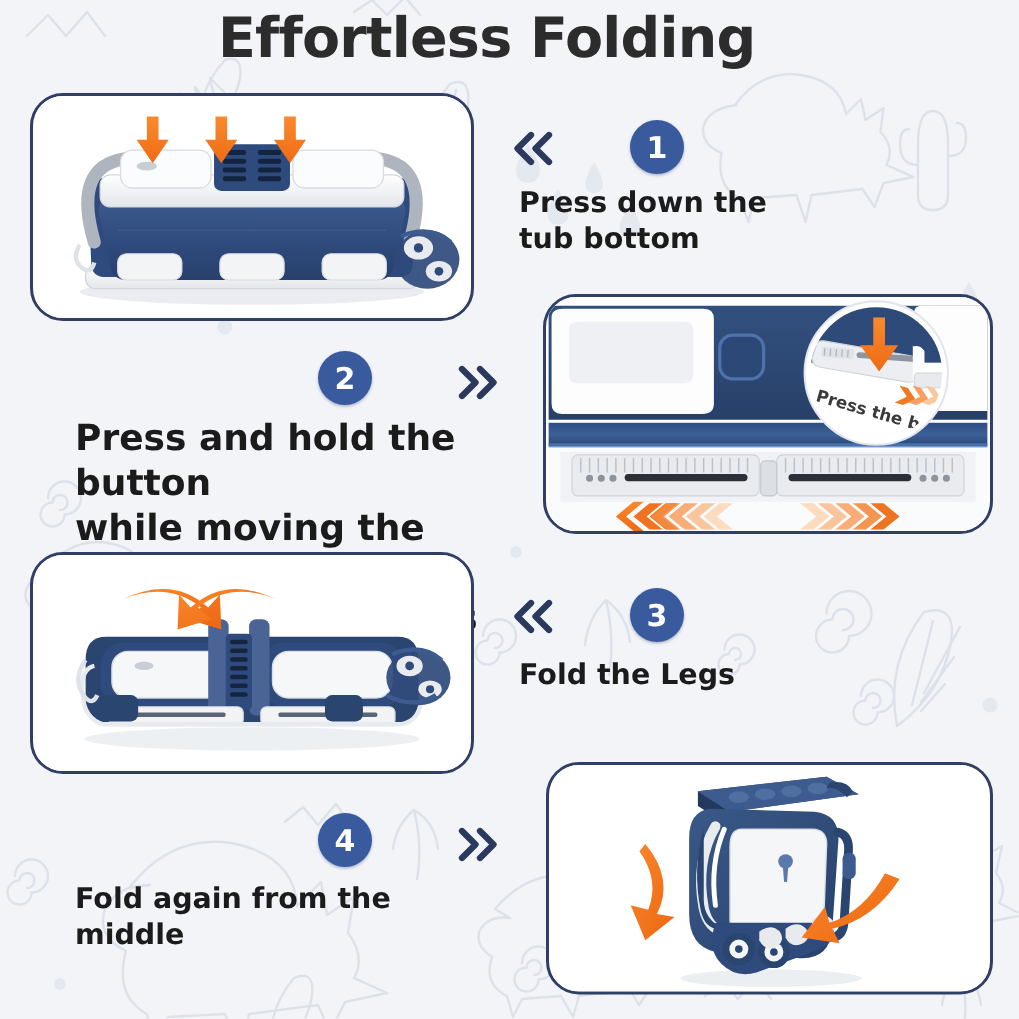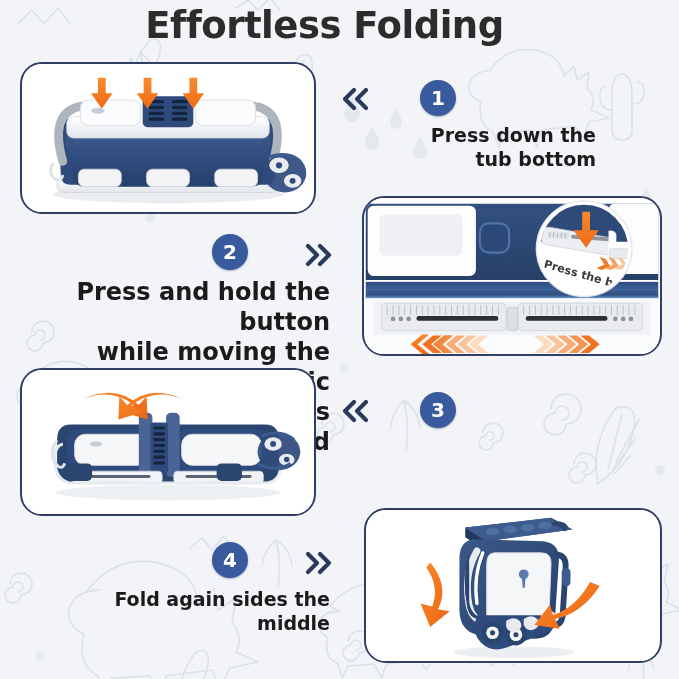--- a/index.html
+++ b/index.html
@@ -65,21 +65,21 @@
     display:flex; align-items:center; justify-content:center;
     font-family:"DejaVu Sans", sans-serif;
     box-shadow:0 1px 2px rgba(40,60,110,0.35);
   }
   .step-text {
     position:absolute;
     color:#1b1b1b;
     font-size:19px;
     font-weight:bold;
     line-height:1.25;
-    text-align:right;
+    text-align:left;
     white-space:pre-line;
     font-family:"DejaVu Sans", sans-serif;
   }
   .chev {
     position:absolute;
     color:#2b3a5c;
   }
   .chev svg { display:block; }
 
   
@@ -465,33 +465,34 @@
   <div class="step" id="step-3">
     <span class="chev">
       <svg width="32" height="26" viewBox="0 0 32 26" xmlns="http://www.w3.org/2000/svg">
         <g fill="none" stroke="#2b3a5c" stroke-width="4.2" stroke-linecap="round" stroke-linejoin="round">
           <path d="M14 4 L5 13 L14 22"></path>
           <path d="M26 4 L17 13 L26 22"></path>
         </g>
       </svg>
     </span>
     <span class="step-badge">3</span>
+    <span class="step-text">Fold the Legs</span>
   </div>
 
   <div class="step" id="step-4">
     <span class="step-badge">4</span>
     <span class="chev">
       <svg width="32" height="26" viewBox="0 0 32 26" xmlns="http://www.w3.org/2000/svg">
         <g fill="none" stroke="#2b3a5c" stroke-width="4.2" stroke-linecap="round" stroke-linejoin="round">
           <path d="M6 4 L15 13 L6 22"></path>
           <path d="M18 4 L27 13 L18 22"></path>
         </g>
       </svg>
     </span>
-    <span class="step-text">Fold again sides the middle</span>
+    <span class="step-text">Fold again from the middle</span>
   </div>
 
   <div class="panel" id="panel-4">
     <svg viewBox="0 0 298 155" xmlns="http://www.w3.org/2000/svg">
       <defs>
         <linearGradient id="p4arrow" x1="0" y1="0" x2="1" y2="1">
           <stop offset="0%" stop-color="#f9872a"></stop>
           <stop offset="100%" stop-color="#ec6713"></stop>
         </linearGradient>
         <linearGradient id="p4navy" x1="0" y1="0" x2="1" y2="1">

